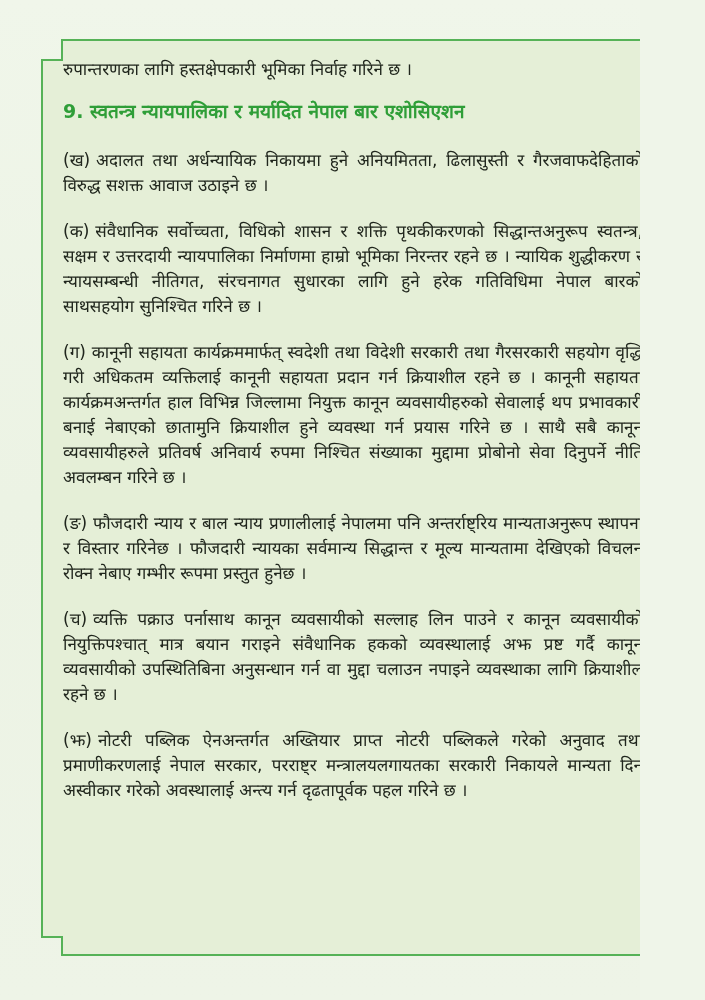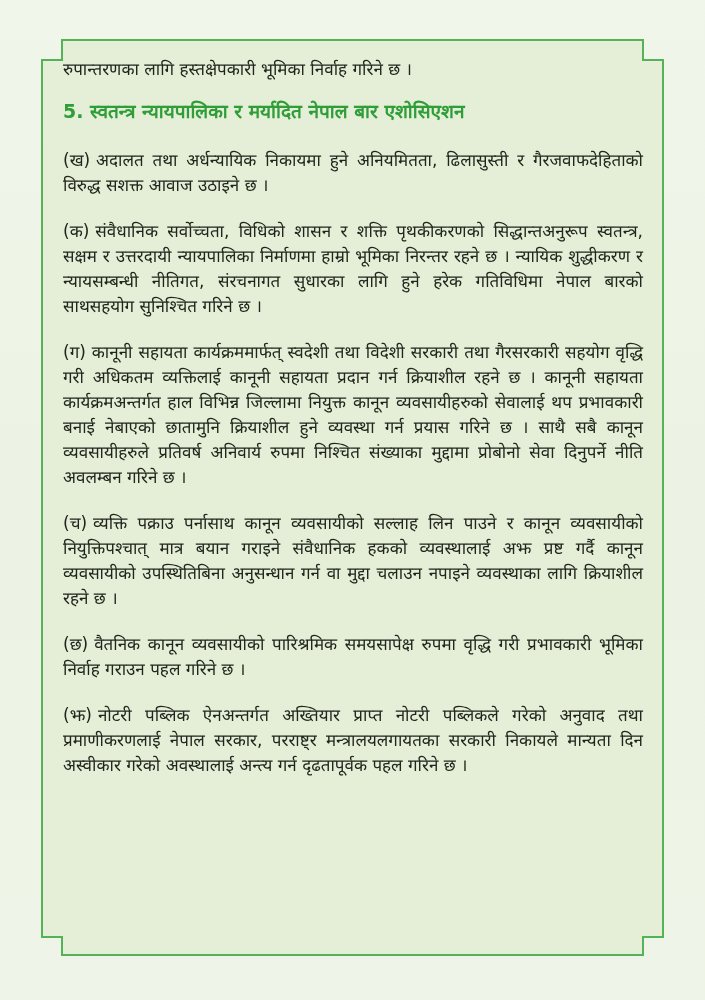--- a/index.html
+++ b/index.html
@@ -4,21 +4,21 @@
 <title>Document Page</title>
 <style>
   html, body {
     margin: 0;
     padding: 0;
     background: #eff5e9;
     font-family: "DejaVu Sans", "Liberation Sans", sans-serif;
   }
   .page {
     position: relative;
-    width: 705px;
+    width: 640px;
     height: 1000px;
     background: linear-gradient(180deg, #f0f6ea 0%, #ecf3e4 50%, #eef4e7 100%);
     overflow: hidden;
   }
   .frame-svg {
     position: absolute;
     inset: 0;
     width: 705px;
     height: 1000px;
     display: block;
@@ -71,43 +71,43 @@
 <div class="page">
 
   <svg class="frame-svg" viewBox="0 0 705 1000" xmlns="http://www.w3.org/2000/svg" aria-hidden="true">
     <polygon class="frame-path" points="62,40 643,40 643,60 663,60 663,937 643,937 643,955 62,955 62,937 42,937 42,60 62,60"></polygon>
   </svg>
 
   <div class="content">
 
     <p class="carryover">रुपान्तरणका लागि हस्तक्षेपकारी भूमिका निर्वाह गरिने छ ।</p>
 
-    <h2 class="section-heading">5. स्वतन्त्र न्यायपालिका र मर्यादित नेपाल बार एशोसिएशन</h2>
+    <h2 class="section-heading">9. स्वतन्त्र न्यायपालिका र मर्यादित नेपाल बार एशोसिएशन</h2>
 
     <p class="clause">
       <span class="clause-label">(ख)</span><span>अदालत तथा अर्धन्यायिक निकायमा हुने अनियमितता, ढिलासुस्ती र गैरजवाफदेहिताको विरुद्ध सशक्त आवाज उठाइने छ ।</span>
     </p>
 
     <p class="clause">
       <span class="clause-label">(क)</span><span>संवैधानिक सर्वोच्चता, विधिको शासन र शक्ति पृथकीकरणको सिद्धान्तअनुरूप स्वतन्त्र, सक्षम र उत्तरदायी न्यायपालिका निर्माणमा हाम्रो भूमिका निरन्तर रहने छ । न्यायिक शुद्धीकरण र न्यायसम्बन्धी नीतिगत, संरचनागत सुधारका लागि हुने हरेक गतिविधिमा नेपाल बारको साथसहयोग सुनिश्चित गरिने छ ।</span>
     </p>
 
     <p class="clause">
       <span class="clause-label">(ग)</span><span>कानूनी सहायता कार्यक्रममार्फत् स्वदेशी तथा विदेशी सरकारी तथा गैरसरकारी सहयोग वृद्धि गरी अधिकतम व्यक्तिलाई कानूनी सहायता प्रदान गर्न क्रियाशील रहने छ । कानूनी सहायता कार्यक्रमअन्तर्गत हाल विभिन्न जिल्लामा नियुक्त कानून व्यवसायीहरुको सेवालाई थप प्रभावकारी बनाई नेबाएको छातामुनि क्रियाशील हुने व्यवस्था गर्न प्रयास गरिने छ । साथै सबै कानून व्यवसायीहरुले प्रतिवर्ष अनिवार्य रुपमा निश्चित संख्याका मुद्दामा प्रोबोनो सेवा दिनुपर्ने नीति अवलम्बन गरिने छ ।</span>
     </p>
 
 
+    <p class="clause">
+      <span class="clause-label">(ङ)</span><span>फौजदारी न्याय र बाल न्याय प्रणालीलाई नेपालमा पनि अन्तर्राष्ट्रिय मान्यताअनुरूप स्थापना र विस्तार गरिनेछ । फौजदारी न्यायका सर्वमान्य सिद्धान्त र मूल्य मान्यतामा देखिएको विचलन रोक्न नेबाए गम्भीर रूपमा प्रस्तुत हुनेछ ।</span>
+    </p>
 
     <p class="clause">
       <span class="clause-label">(च)</span><span>व्यक्ति पक्राउ पर्नासाथ कानून व्यवसायीको सल्लाह लिन पाउने र कानून व्यवसायीको नियुक्तिपश्चात् मात्र बयान गराइने संवैधानिक हकको व्यवस्थालाई अझ प्रष्ट गर्दै कानून व्यवसायीको उपस्थितिबिना अनुसन्धान गर्न वा मुद्दा चलाउन नपाइने व्यवस्थाका लागि क्रियाशील रहने छ ।</span>
     </p>
 
-    <p class="clause">
-      <span class="clause-label">(छ)</span><span>वैतनिक कानून व्यवसायीको पारिश्रमिक समयसापेक्ष रुपमा वृद्धि गरी प्रभावकारी भूमिका निर्वाह गराउन पहल गरिने छ ।</span>
-    </p>
 
 
     <p class="clause">
       <span class="clause-label">(झ)</span><span>नोटरी पब्लिक ऐनअन्तर्गत अख्तियार प्राप्त नोटरी पब्लिकले गरेको अनुवाद तथा प्रमाणीकरणलाई नेपाल सरकार, परराष्ट्र मन्त्रालयलगायतका सरकारी निकायले मान्यता दिन अस्वीकार गरेको अवस्थालाई अन्त्य गर्न दृढतापूर्वक पहल गरिने छ ।</span>
     </p>
 
   </div>
 </div>
 
 </body></html>

